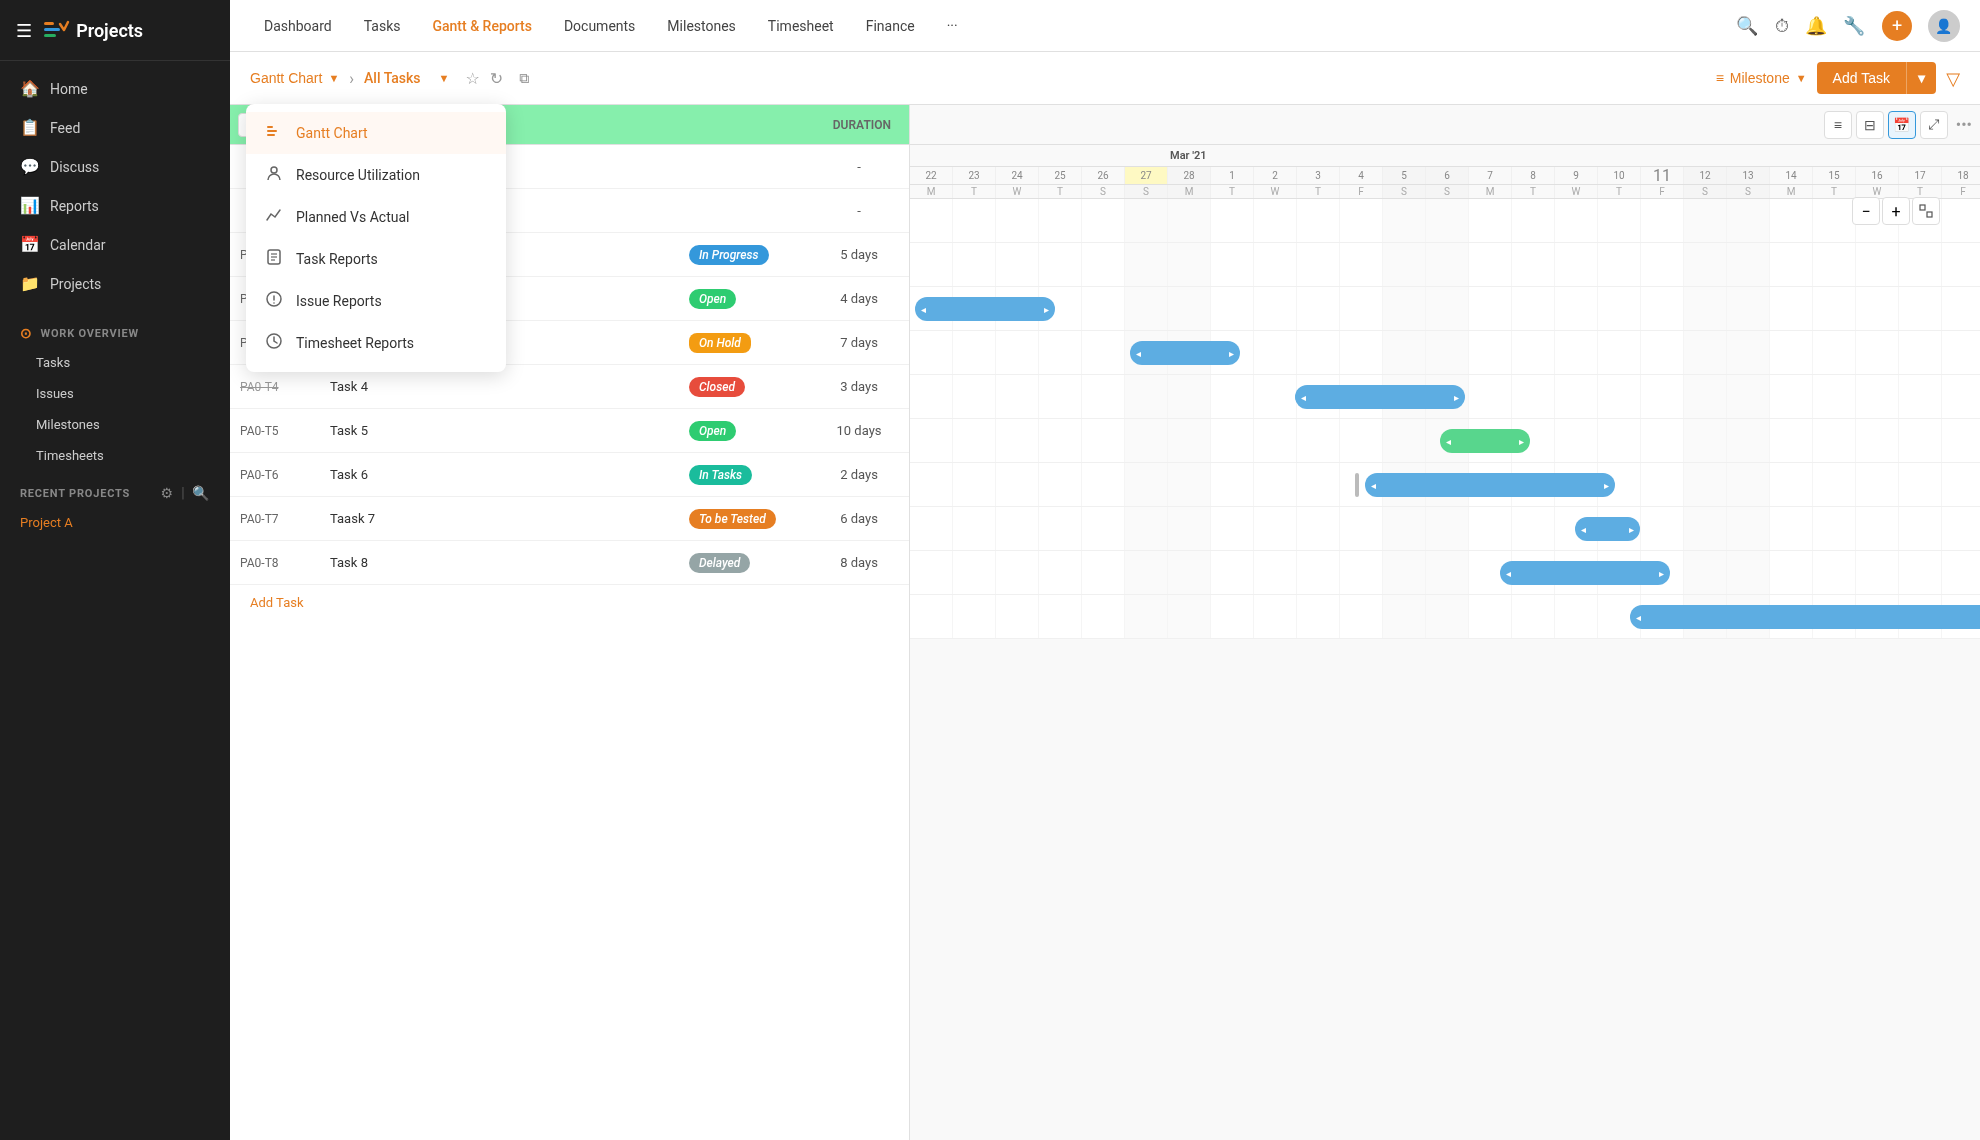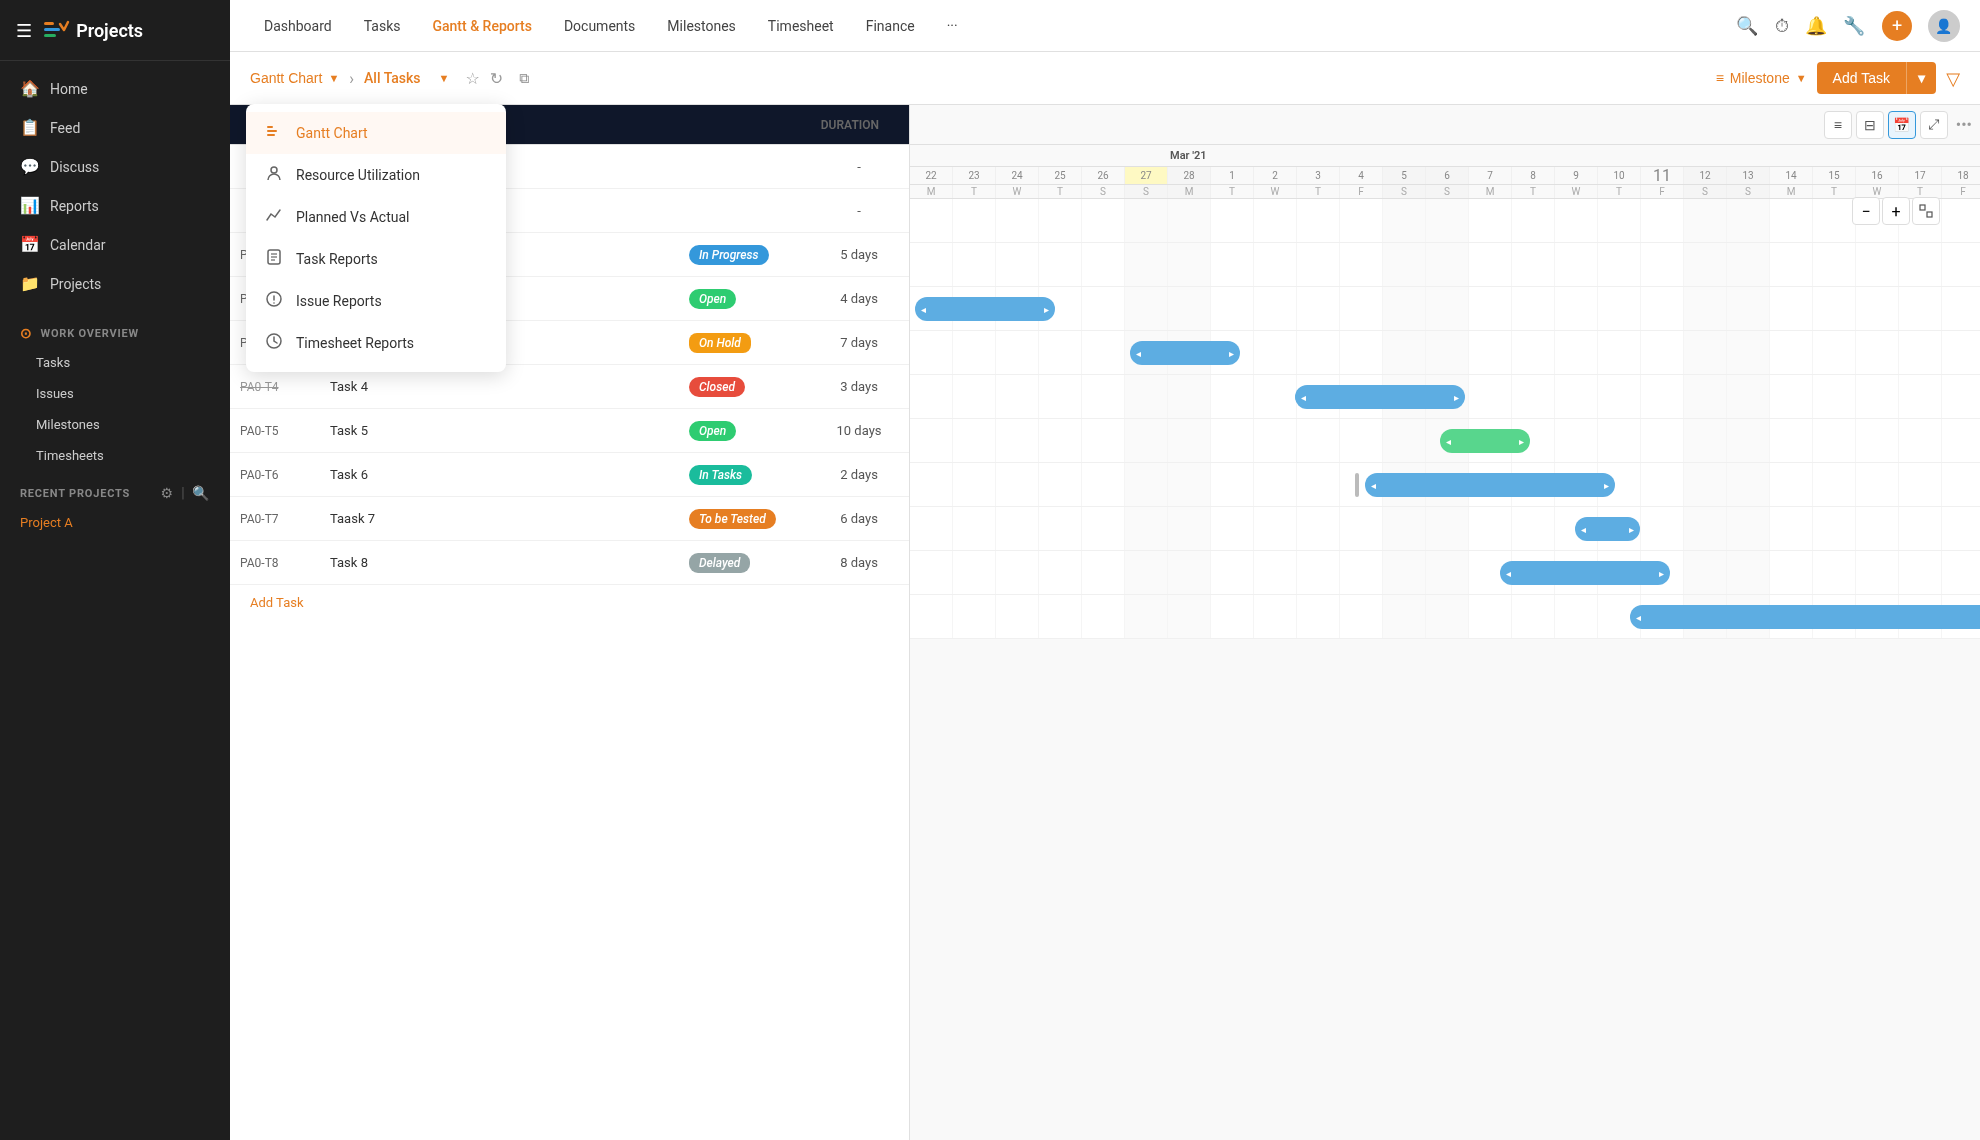--- a/index.html
+++ b/index.html
@@ -157,21 +157,21 @@
     .status-badge {
       display: inline-block; padding: 3px 10px; border-radius: 12px;
       font-size: 12px; font-weight: 500; color: #fff;
     }
     .status-in-progress { background: #3498db; }
     .status-open { background: #2ecc71; }
     .status-on-hold { background: #f39c12; border-radius: 8px; }
     .status-closed { background: #e74c3c; }
     .status-in-review { background: #1abc9c; }
     .status-to-be-tested { background: #e67e22; }
-    .status-delayed { background: #95a5a6; border-radius: 9px; }
+    .status-delayed { background: #95a5a6; }
 
     .add-task-link { padding: 10px 20px; color: #e67e22; font-size: 13px; cursor: pointer; }
 
     
     .gantt-chart-panel {
       flex: 1; overflow: hidden; position: relative;
     }
     .gantt-ctrl-btn {
       width: 28px; height: 28px; border: 1px solid #ddd; background: #fff;
       border-radius: 4px; cursor: pointer; display: flex; align-items: center; justify-content: center;
@@ -355,21 +355,21 @@
         </span>
         <span>Timesheet Reports</span>
       </div>
     </div>
   </div>
 
   <div class="gantt-container">
 
     <div class="task-list">
 
-      <div style="display:flex; align-items:center; border-bottom:1px solid #e0e0e0; height:40px; background:#0f172a; padding: 0 20px; gap: 6px; text-align: right;">
+      <div style="display:flex; align-items:center; border-bottom:1px solid #e0e0e0; height:40px; background:#86efac; padding: 0 8px; gap: 6px; text-align: right;">
         <div style="display:flex; align-items:center; gap:4px;">
           <div style="width:24px;height:24px;border:1px solid #ddd;background:#fff;border-radius:4px;display:flex;align-items:center;justify-content:center;cursor:pointer;font-size:12px;">≡</div>
         </div>
         <div style="flex:1;"></div>
         <div style="font-size:12px;font-weight:600;color:#666;padding-right:10px;">DURATION</div>
       </div>
 
       <div class="task-row">
         <div class="tl-cell-id"></div>
         <div class="tl-cell-name"></div>

